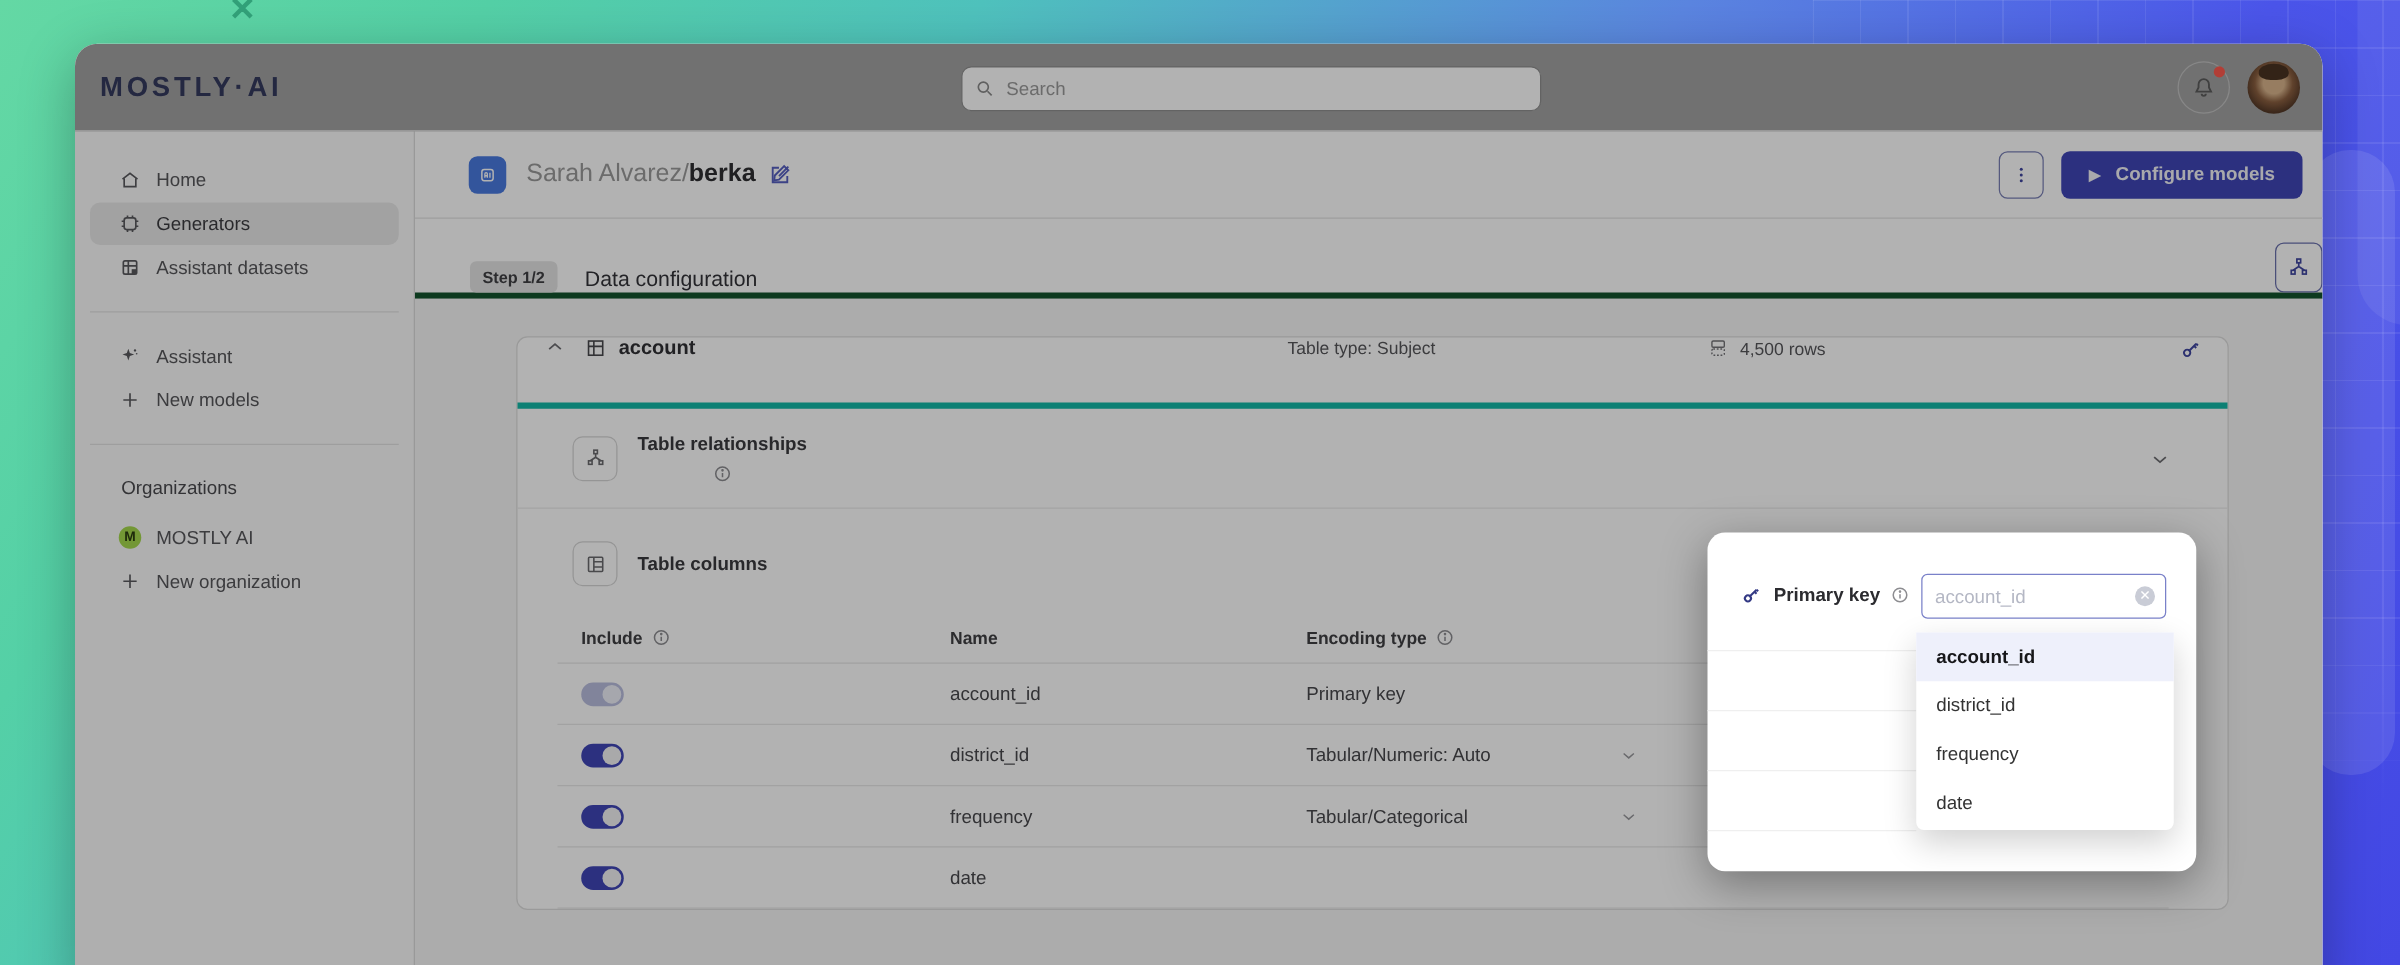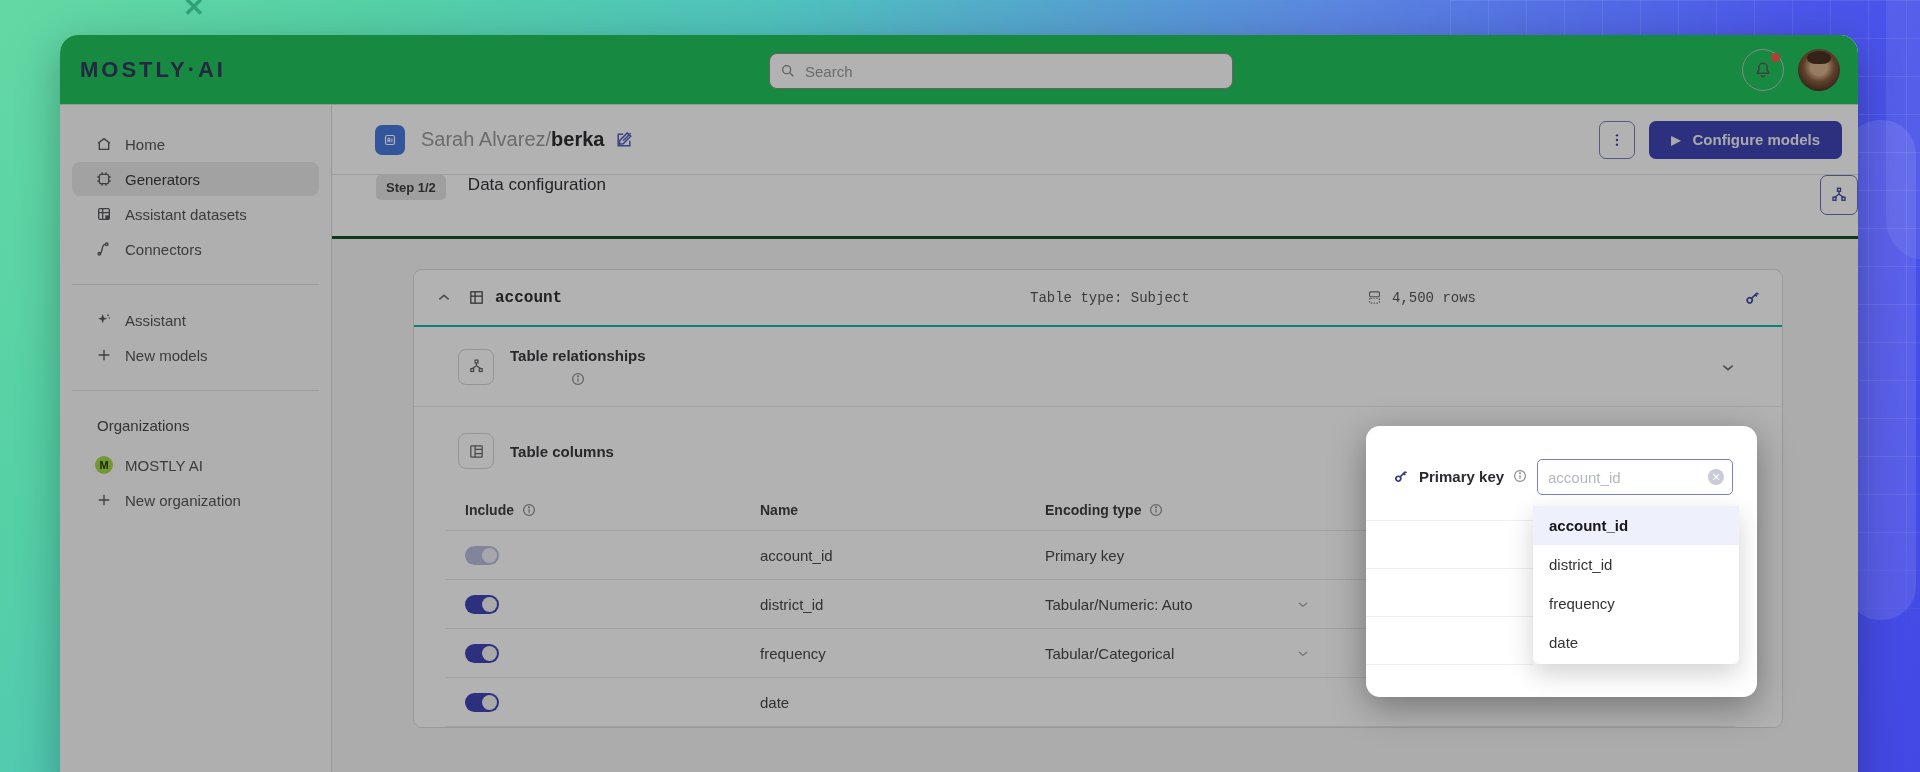--- a/index.html
+++ b/index.html
@@ -17,21 +17,21 @@
   .bg-shape1 { position:absolute; left:1846px; top:120px; width:70px; height:500px; border-radius:34px; background:rgba(255,255,255,.10); }
   .bg-shape2 { position:absolute; left:1886px; top:-60px; width:140px; height:320px; border-radius:40px; background:rgba(255,255,255,.07); }
   .bg-x { position:absolute; left:183px; top:-8px; font-size:26px; font-weight:bold; color:rgba(16,118,86,.55); }
 
   
   .app { position:absolute; left:60px; top:35px; width:1798px; height:760px; background:#fff;
     border-radius:18px 18px 0 0; overflow:hidden; box-shadow:0 12px 44px rgba(0,0,0,.28); }
   .dim { position:absolute; inset:0; background:rgba(0,0,0,.30); z-index:5; pointer-events:none; }
 
   
-  .hdr { position:relative; height:70px; display:flex; align-items:center; border-bottom:1px solid #d9d9d9; background:#22c55e; }
+  .hdr { position:relative; height:70px; display:flex; align-items:center; border-bottom:1px solid #d9d9d9; background:#a3a3a3; }
   .logo { margin-left:20px; font-size:22px; font-weight:bold; letter-spacing:3px; color:#343a5e; white-space:nowrap; }
   .search { position:absolute; left:709px; top:18px; width:464px; height:36px; border:1px solid #8f8f8f; border-radius:8px;
     display:flex; align-items:center; padding:0 10px; gap:9px; background:#fff; }
   .search input { border:none; outline:none; font-size:15px; color:#444; width:100%; background:transparent; }
   .search input::placeholder { color:#9a9a9a; }
   .hdr-right { position:absolute; right:18px; top:0; height:70px; display:flex; align-items:center; gap:14px; }
   .bell { width:42px; height:42px; border:1px solid #c2c2c2; border-radius:50%; display:flex; align-items:center; justify-content:center; position:relative; color:#5c5c5c; }
   .bell .dot { position:absolute; right:3px; top:3px; width:9px; height:9px; border-radius:50%; background:#ff5a4e; }
   .avatar { width:42px; height:42px; border-radius:50%; position:relative; overflow:hidden;
     background:radial-gradient(circle at 50% 42%, #d8b48c 0 26%, #8a5f40 47%, #563a28 72%, #3c2a1e 100%); }
@@ -55,29 +55,29 @@
   .ai-chip { width:30px; height:30px; border-radius:7px; background:#4a7ae0; color:#fff; display:flex; align-items:center; justify-content:center; }
   .crumb { margin-left:16px; font-size:20px; color:#9a9a9a; }
   .crumb b { color:#2e2e32; font-weight:bold; }
   .edit-ic { margin-left:10px; color:#565fc0; display:flex; }
   .crumb-spacer { flex:1; }
   .kebab-btn { width:36px; height:38px; border:1px solid #7a80b5; border-radius:7px; background:#fff; display:flex; align-items:center; justify-content:center; margin-right:14px; color:#3f46a0; }
   .cfg-btn { height:38px; padding:0 22px; border:none; border-radius:7px; background:#3f46b7; color:#f2f2f6; font-size:15px; font-weight:bold;
     display:flex; align-items:center; gap:12px; }
   .cfg-btn .play { font-size:12px; }
 
-  .step-row { height:64px; display:flex; align-items:flex-start; padding:0 0 0 44px; border-bottom:3px solid #14532d; }
+  .step-row { height:64px; display:flex; align-items:flex-end; padding:0 0 0 44px; border-bottom:5px solid #14532d; }
   .step-badge { background:#e4e4e4; border-radius:5px; padding:5px 10px; font-size:13px; font-weight:bold; color:#3f3f43; }
   .step-title { margin-left:22px; font-size:17px; color:#333338; }
   .step-spacer { flex:1; }
   .model-btn { width:38px; height:40px; border:1px solid #6b71ae; border-radius:7px; background:transparent; display:flex; align-items:center; justify-content:center; color:#3f46a0; }
 
   .content { flex:1; background:#f7f7f6; padding-top:30px; }
   .card { margin-left:81px; width:1370px; background:#fff; border:1px solid #dddddd; border-radius:9px; }
-  .card-hdr { position:relative; height:57px; display:flex; align-items:center; padding:0 22px; border-bottom:2px solid #14b8a6;font-family:Liberation Mono, monospace; }
+  .card-hdr { position:relative; height:57px; display:flex; align-items:flex-start; padding:0 22px; border-bottom:5px solid #14b8a6; }
   .chev-btn { color:#6d6d71; display:flex; margin-right:16px; }
   .tbl-ic { color:#48484c; display:flex; margin-right:10px; }
   .card-title { font-size:16px; font-weight:bold; color:#303034; }
   .card-type { position:absolute; left:616px; font-size:14px; color:#56565a; }
   .card-rows { position:absolute; left:952px; display:flex; align-items:center; gap:9px; font-size:14px; color:#56565a; }
   .card-key { position:absolute; right:20px; color:#3f46a0; display:flex; }
 
   .sec-row { display:flex; align-items:center; padding:20px 46px 20px 44px; border-bottom:1px solid #ececec; }
   .sec-icbox { width:36px; height:36px; border:1px solid #d6d6d6; border-radius:8px; display:flex; align-items:center; justify-content:center; color:#6a6a6e; }
   .sec-label { margin-left:16px; font-size:15px; font-weight:bold; color:#3a3a3e; display:flex; align-items:center; gap:8px;flex-direction:column; }
@@ -172,30 +172,20 @@
         </div>
         <div class="s-item">
           <span class="ic">
               <svg width="16" height="16" viewBox="0 0 24 24" fill="none" stroke="currentColor" stroke-width="2">
                 <rect x="4" y="4" width="16" height="16" rx="2"></rect>
                 <path d="M4 10h16M10 4v16"></path>
                 <rect x="14" y="14" width="6" height="6" fill="currentColor" stroke="none"></rect>
               </svg>
             </span>
           <span>Assistant datasets</span>
-        </div>
-        <div class="s-item">
-          <span class="ic">
-              <svg width="16" height="16" viewBox="0 0 24 24" fill="none" stroke="currentColor" stroke-width="2">
-                <path d="M5 19c6 0 2-14 9-14"></path>
-                <circle cx="5" cy="19" r="2"></circle>
-                <circle cx="16" cy="5" r="2"></circle>
-              </svg>
-            </span>
-          <span>Connectors</span>
         </div>
 
         <div class="s-div"></div>
 
         <div class="s-item">
           <span class="ic">
               <svg width="16" height="16" viewBox="0 0 24 24" fill="currentColor">
                 <path d="M10 3l1.8 5.2L17 10l-5.2 1.8L10 17l-1.8-5.2L3 10l5.2-1.8z"></path>
                 <circle cx="18" cy="5" r="1.4"></circle>
                 <circle cx="20" cy="9" r="1"></circle>

